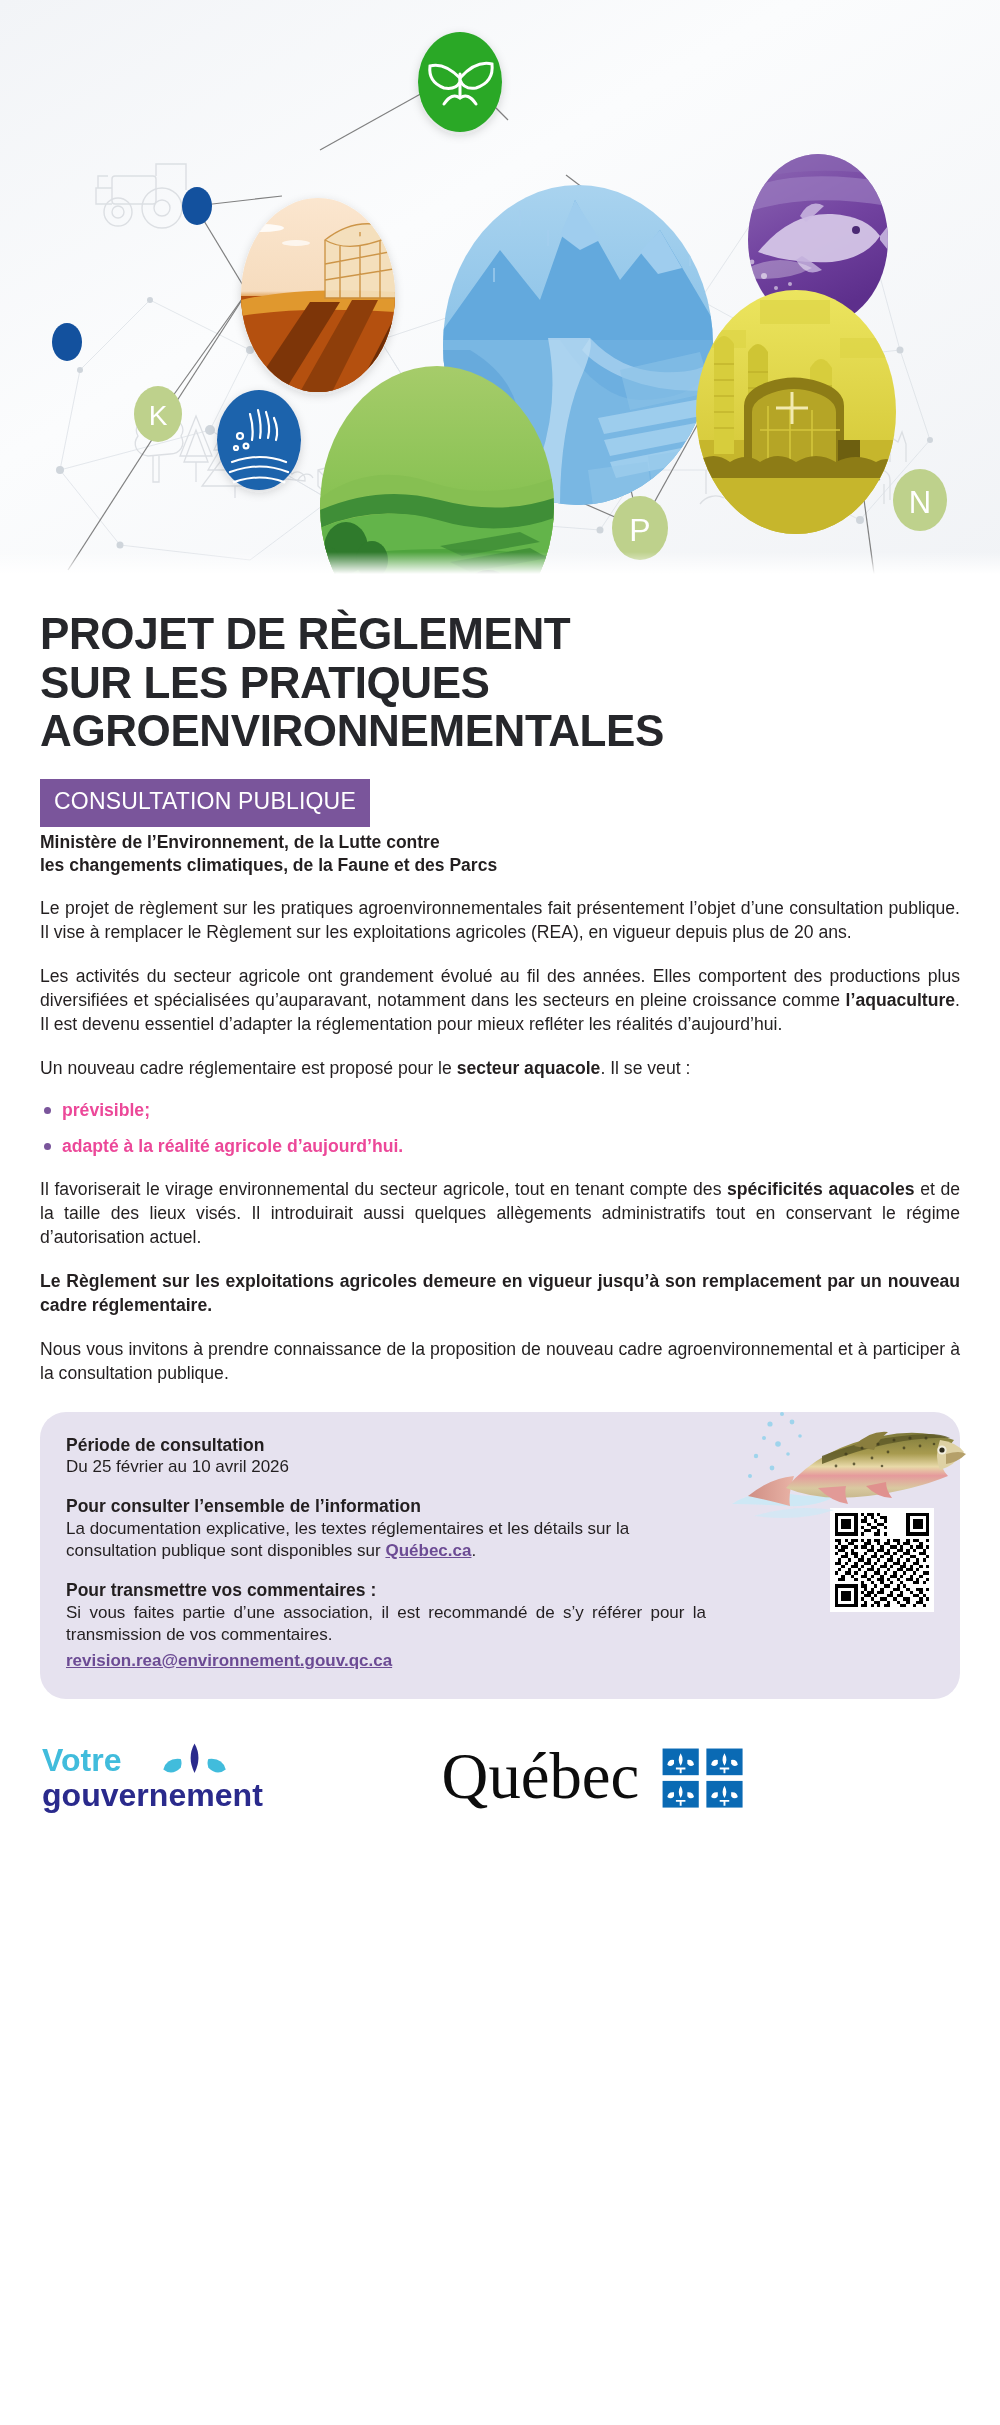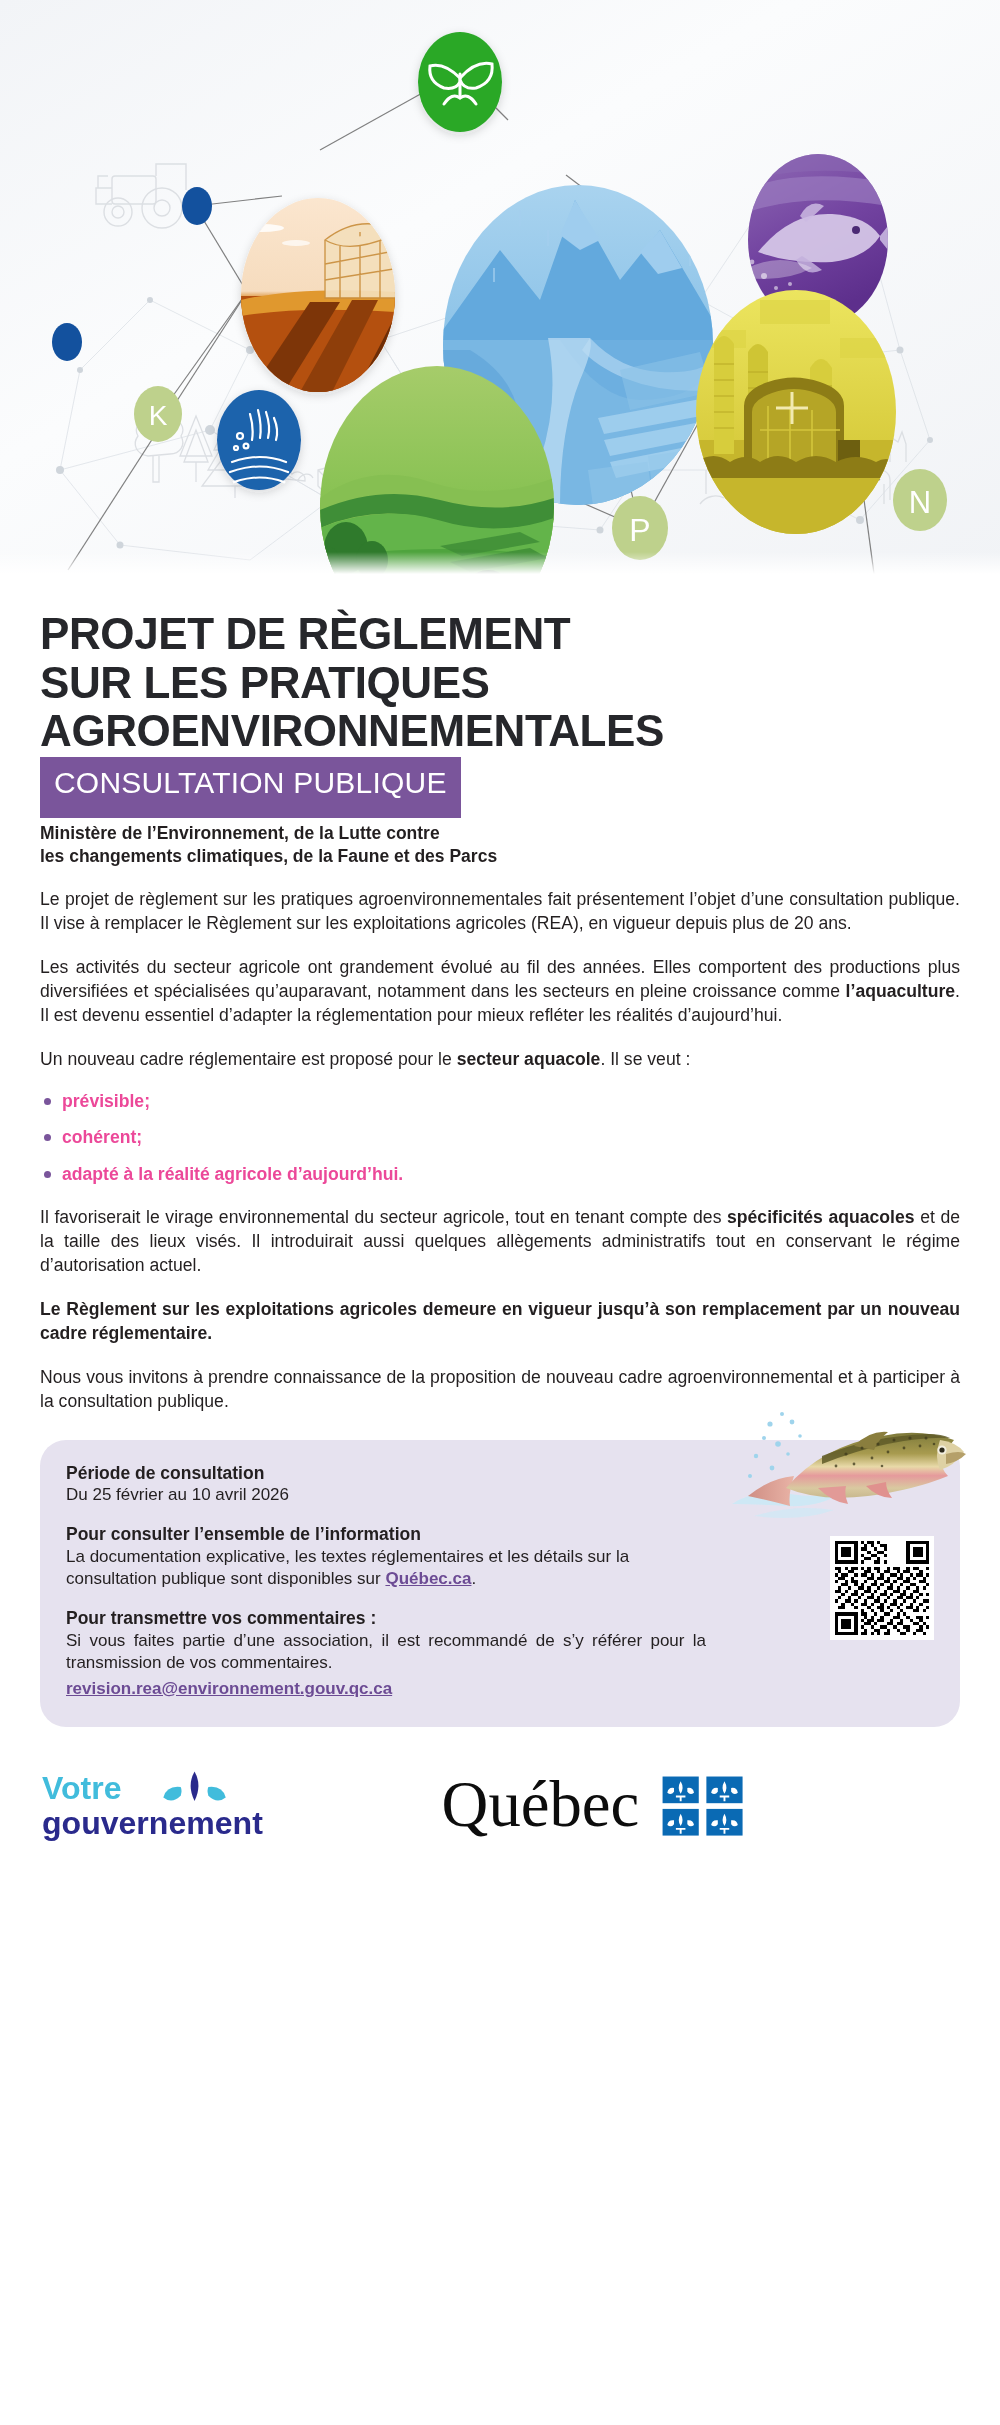--- a/index.html
+++ b/index.html
@@ -29,24 +29,24 @@
   .content{position:relative;padding:0 40px;box-sizing:border-box;width:1000px;}
 
   h1.title{
     margin:32px 0 0 0;
     font-size:44px;line-height:1.105;
     font-weight:700;letter-spacing:-0.4px;
     color:#26272b;
     font-family:"Liberation Sans","DejaVu Sans",sans-serif;
   }
   .badge{
-    display:inline-block;margin-top:1px;
+    display:inline-block;margin-top:23px;
     background:#7a559b;color:#ffffff;
-    font-size:30px;line-height:1;font-weight:400;
-    padding:11px 14px 20px 14px;
+    font-size:23px;line-height:1;font-weight:400;
+    padding:11px 14px 14px 14px;
     letter-spacing:0.2px;
   }
   .ministry{
     margin-top:4px;
     font-size:17.5px;line-height:1.32;font-weight:700;color:#231f20;
   }
   p.body{
     margin:20px 0 0 0;
     font-size:17.6px;line-height:1.36;
     text-align:justify;
@@ -463,21 +463,20 @@
     <p class="body">
       <span>Le projet de règlement sur les pratiques agroenvironnementales fait présentement l’objet d’une consultation publique. Il vise à remplacer le Règlement sur les exploitations agricoles (REA), en vigueur depuis plus de 20 ans.</span>
     </p>
 
     <p class="body"><span>Les activités du secteur agricole ont grandement évolué au fil des années. Elles comportent des productions plus diversifiées et spécialisées qu’auparavant, notamment dans les secteurs en pleine croissance comme </span><b>l’aquaculture</b><span>. Il est devenu essentiel d’adapter la réglementation pour mieux refléter les réalités d’aujourd’hui.</span></p>
 
     <p class="body"><span>Un nouveau cadre réglementaire est proposé pour le </span><b>secteur aquacole</b><span>. Il se veut :</span></p>
 
     <ul class="bullets">
       <li>prévisible;</li>
-      <li>cohérent;</li>
       <li>adapté à la réalité agricole d’aujourd’hui.</li>
     </ul>
 
     <p class="body"><span>Il favoriserait le virage environnemental du secteur agricole, tout en tenant compte des </span><b>spécificités aquacoles</b><span> et de la taille des lieux visés. Il introduirait aussi quelques allègements administratifs tout en conservant le régime d’autorisation actuel.</span></p>
 
     <p class="body bold"><span>Le Règlement sur les exploitations agricoles demeure en vigueur jusqu’à son remplacement par un nouveau cadre réglementaire.</span></p>
 
     <p class="body"><span>Nous vous invitons à prendre connaissance de la proposition de nouveau cadre agroenvironnemental et à participer à la consultation publique.</span></p>
 
     <div class="cbox">

